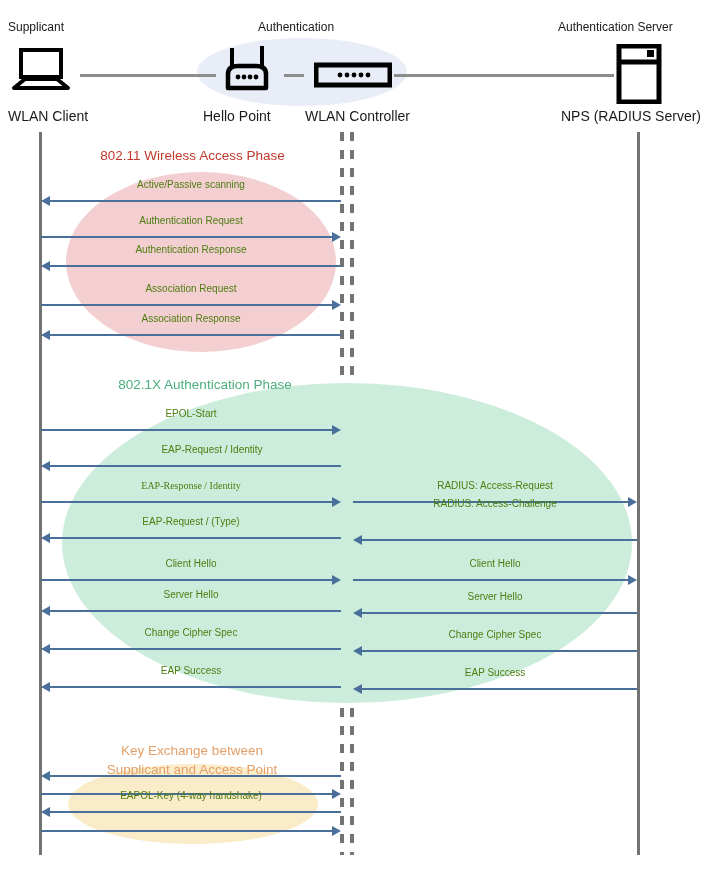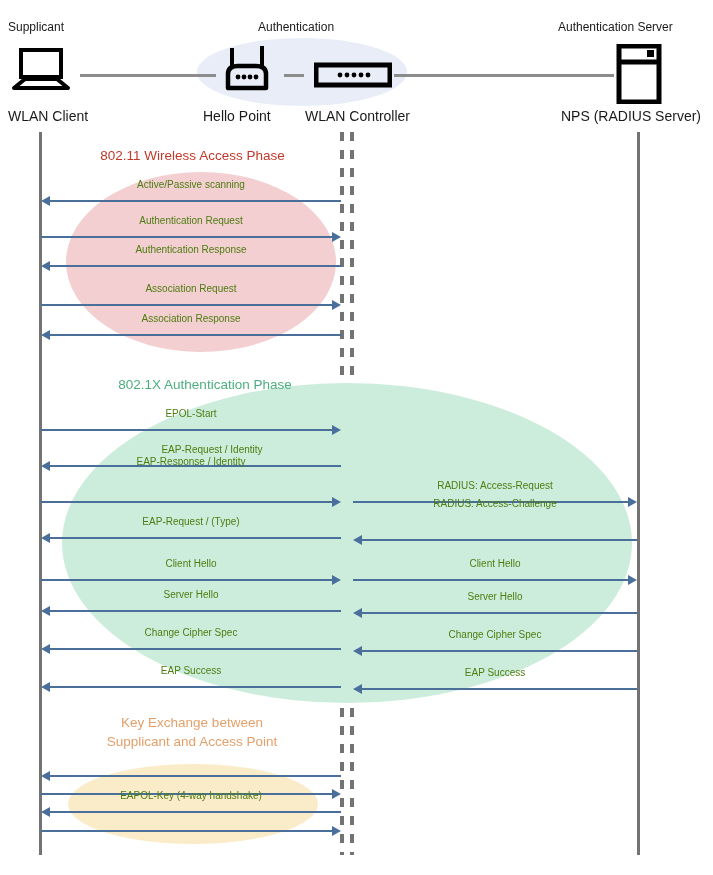--- a/index.html
+++ b/index.html
@@ -165,21 +165,21 @@
   <div class="lifeline-dashed" style="left:340px; top:132px; height:723px;"></div>
   <div class="lifeline-dashed" style="left:350px; top:132px; height:723px;"></div>
   <div class="lifeline" style="left:637px; top:132px; height:723px;"></div>
 
   <div class="blob blob-pink" style="left:66px;  top:172px; width:270px; height:180px;"></div>
   <div class="blob blob-green" style="left:62px;  top:383px; width:570px; height:320px;"></div>
   <div class="blob blob-orange" style="left:68px;  top:764px; width:250px; height:80px;"></div>
 
   <div class="phase-caption cap-red" style="left:85px;  top:146px; width:215px;text-align:center;">802.11 Wireless Access Phase</div>
   <div class="phase-caption cap-green" style="left:100px; top:375px; width:210px;">802.1X Authentication Phase</div>
-  <div class="phase-caption cap-orange" style="left:92px;  top:713px; width:200px;">Key Exchange between
+  <div class="phase-caption cap-orange" style="left:92px;  top:741px; width:200px;">Key Exchange between
 Supplicant and Access Point</div>
 
   <div id="messages">
       <div>
         <div class="arrow-line" style="left: 49px; top: 200px; width: 292px;"></div>
         <div class="arrow-head left" style="left: 41px; top: 196px;"></div>
         <div class="msg-label" style="left: 191px; top: 179px;">Active/Passive scanning</div>
       </div>
       <div>
         <div class="arrow-line" style="left: 41px; top: 236px; width: 292px;"></div>
@@ -207,21 +207,21 @@
         <div class="msg-label" style="left: 191px; top: 408px;">EPOL-Start</div>
       </div>
       <div>
         <div class="arrow-line" style="left: 49px; top: 465px; width: 292px;"></div>
         <div class="arrow-head left" style="left: 41px; top: 461px;"></div>
         <div class="msg-label" style="left: 191px; top: 444px; margin-left: 21px;">EAP-Request / Identity</div>
       </div>
       <div>
         <div class="arrow-line" style="left: 41px; top: 501px; width: 292px;"></div>
         <div class="arrow-head right" style="left: 332px; top: 497px;"></div>
-        <div class="msg-label" style="left: 191px; top: 456px;">EAP-Response / Identity</div>
+        <div class="msg-label" style="left: 191px; top: 480px; font-family: Liberation Serif, serif;">EAP-Response / Identity</div>
       </div>
       <div>
         <div class="arrow-line" style="left: 353px; top: 501px; width: 276px;"></div>
         <div class="arrow-head right" style="left: 628px; top: 497px;"></div>
         <div class="msg-label" style="left: 495px; top: 480px;">RADIUS: Access-Request</div>
       </div>
       <div>
         <div class="arrow-line" style="left: 49px; top: 537px; width: 292px;"></div>
         <div class="arrow-head left" style="left: 41px; top: 533px;"></div>
         <div class="msg-label" style="left: 191px; top: 516px;">EAP-Request / (Type)</div>

